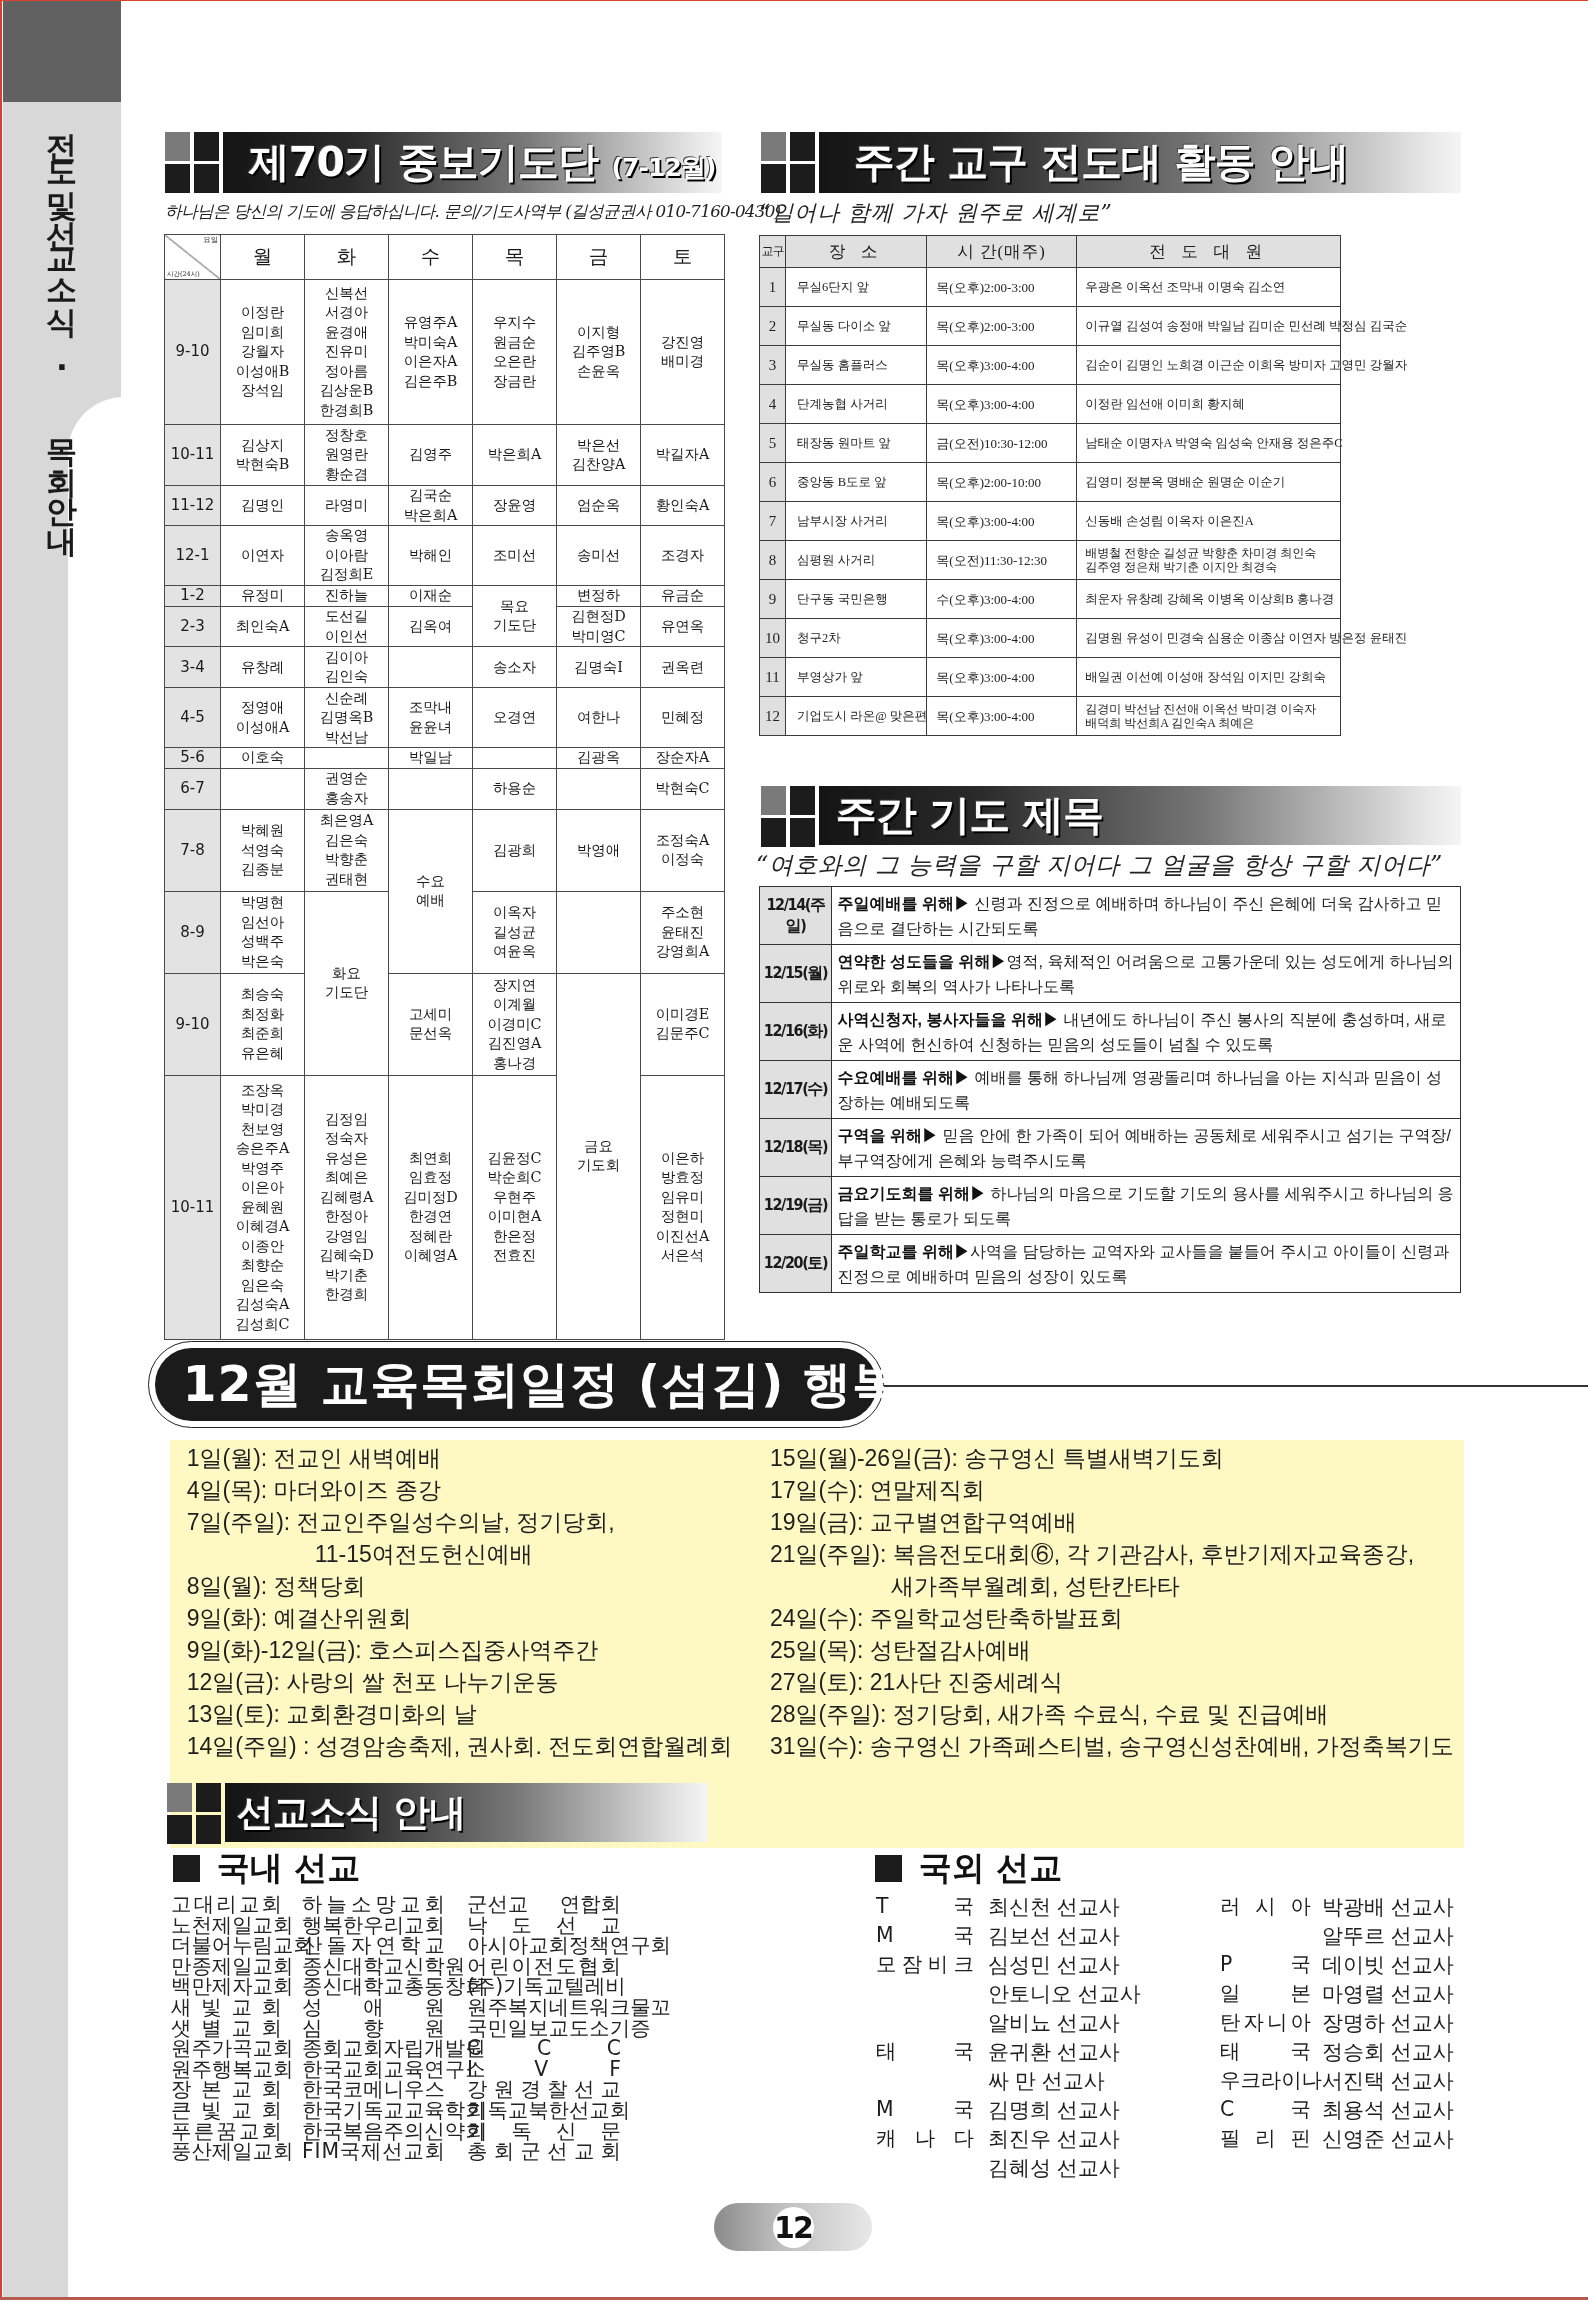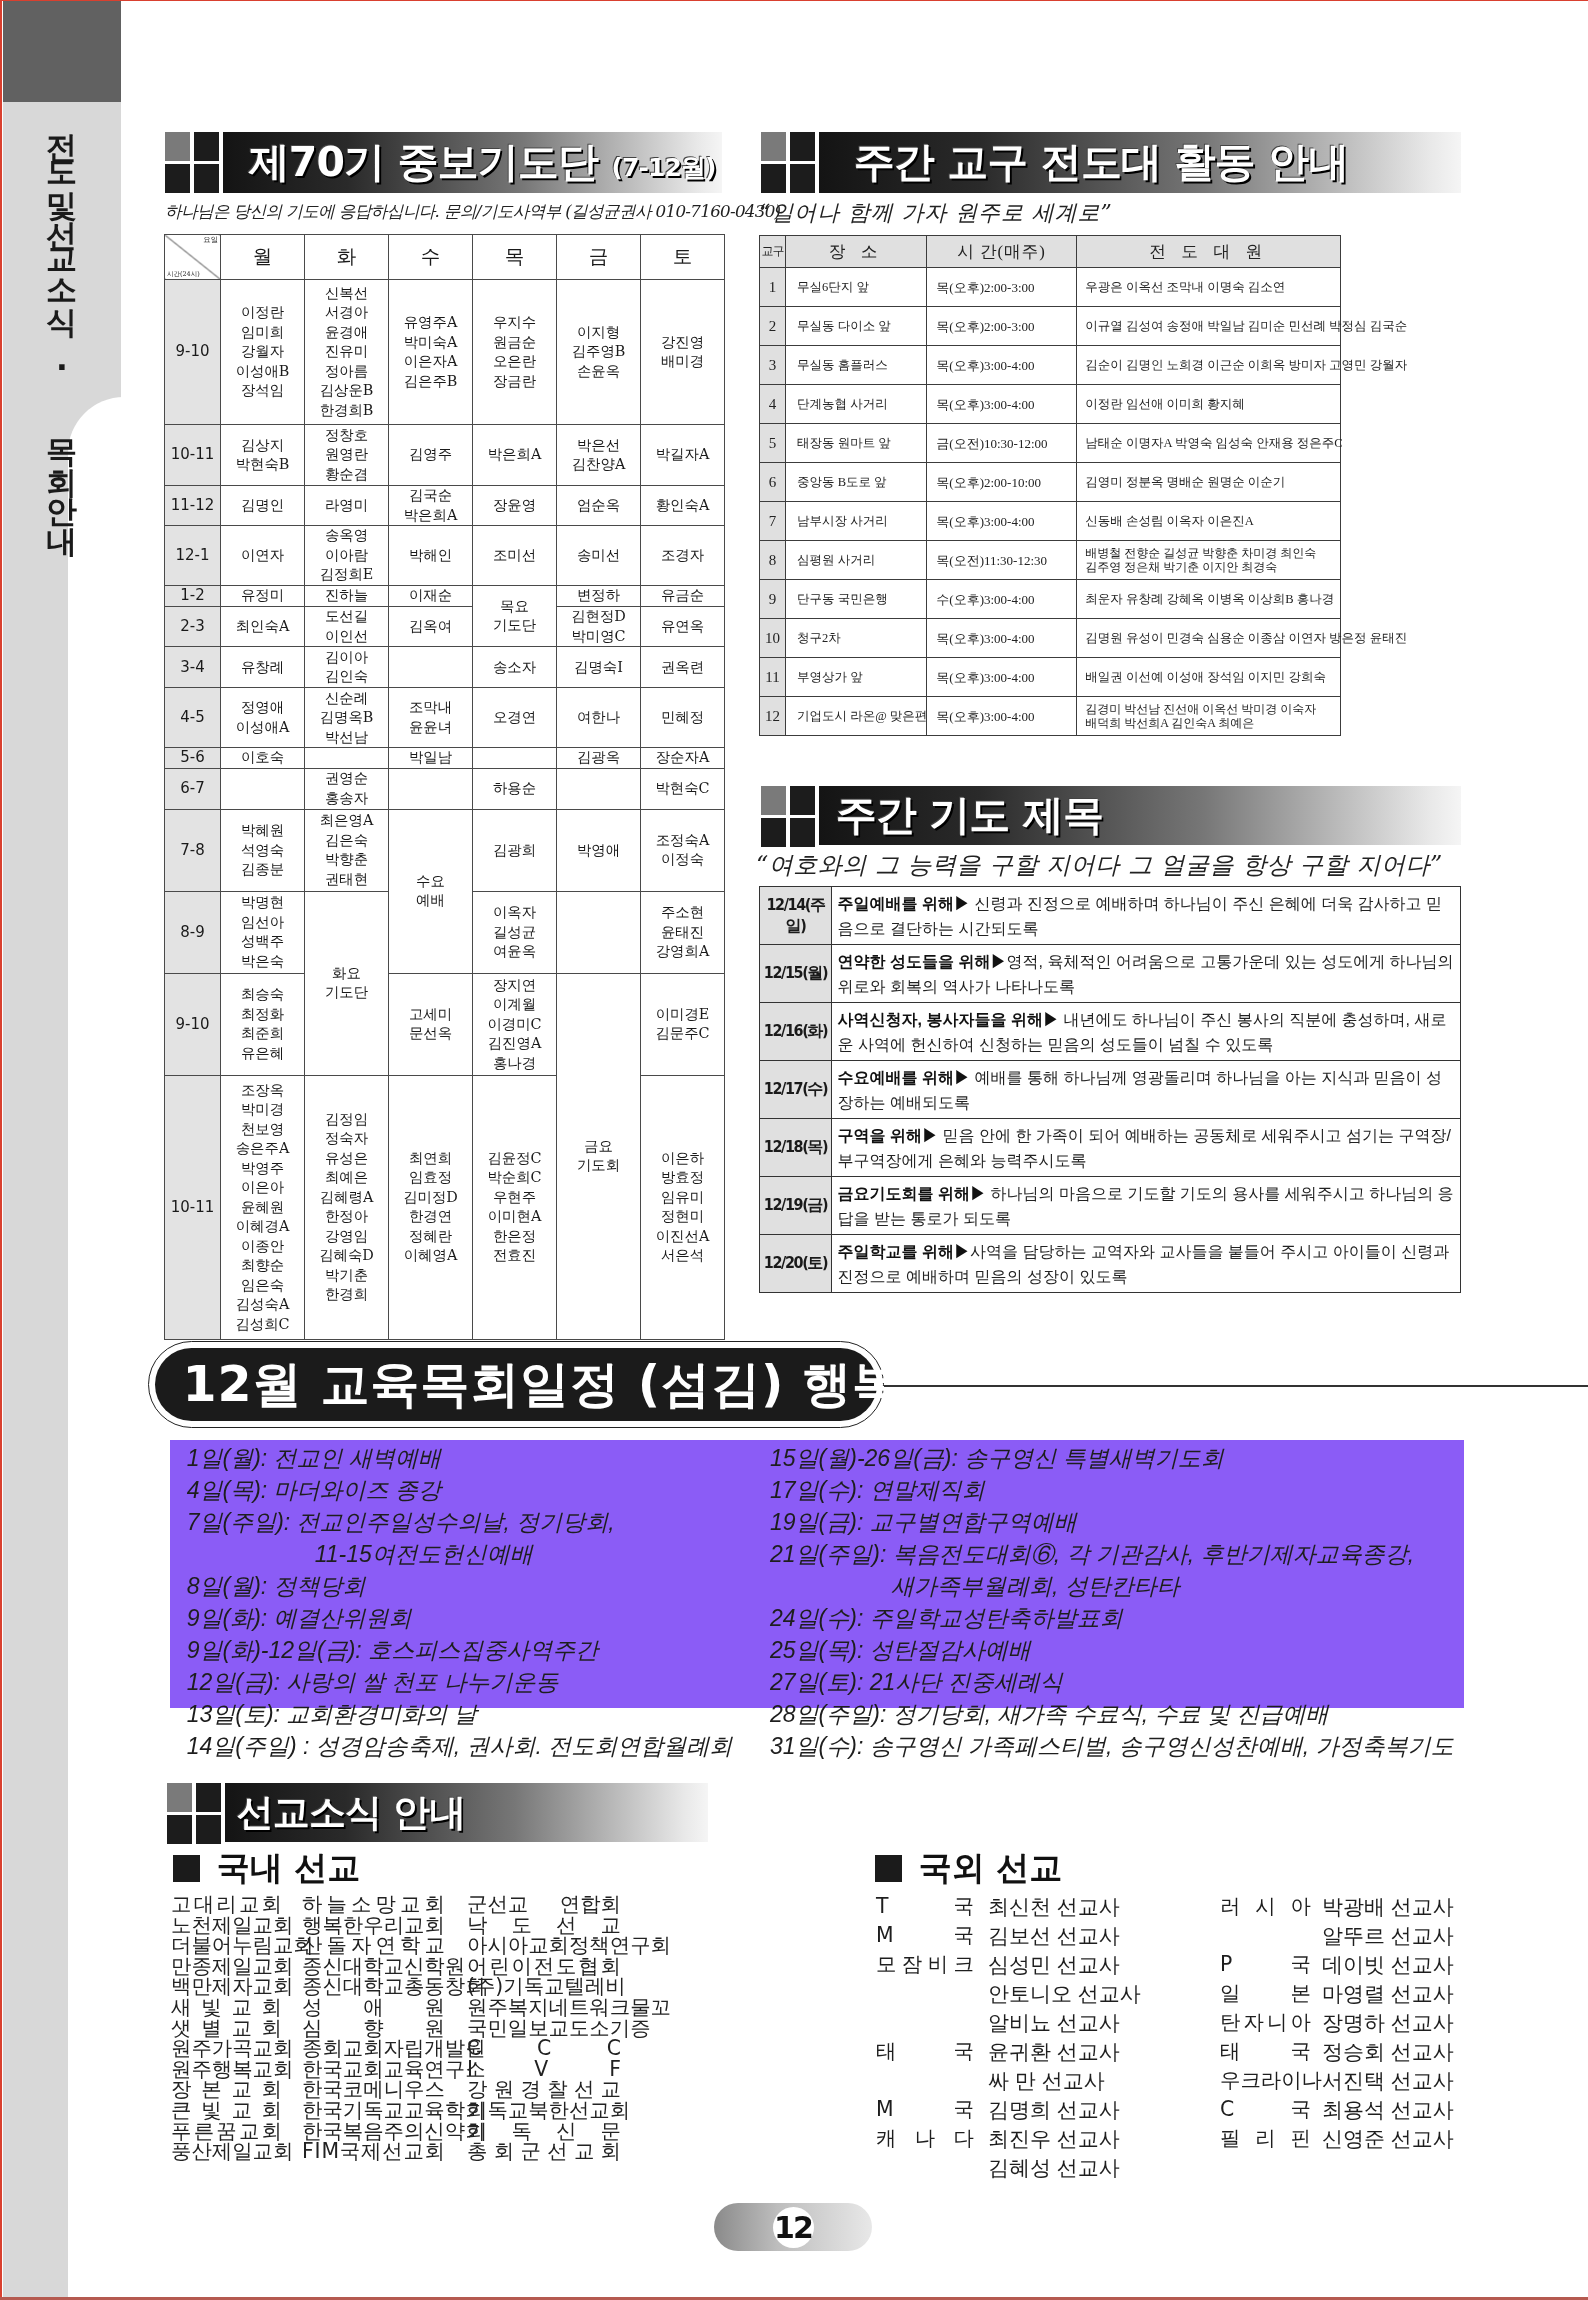--- a/index.html
+++ b/index.html
@@ -56,21 +56,21 @@
   table.topics td { border: 1.9px solid #333; vertical-align: middle; height: 58px; }
   table.topics td.date { background: #e0e0e0; text-align: center; font-family: "DejaVu Sans Condensed", "DejaVu Sans", sans-serif; font-weight: bold; font-size: 16px; letter-spacing: -1.4px; }
   table.topics td.text { padding: 1.9px 5.6px; font-size: 16px; line-height: 25px; color: #222; }
   table.topics td.text b { font-weight: bold; color: #111; }
 
   
   .sched-banner { position: absolute; left: 148px; top: 1341px; width: 736px; height: 87px; border: 1.9px solid #222; border-radius: 45px; background: #fff; padding: 5.6px; }
   .sched-banner .inner { width: 100%; height: 100%; background: #1b1b1b; border-radius: 37px; display: flex; align-items: center; padding-left: 28px; }
   .sched-banner .inner span { font-family: "DejaVu Sans", sans-serif; font-weight: bold; color: #fff; font-size: 49px; letter-spacing: 0.9px; white-space: nowrap; }
   .sched-line { position: absolute; left: 884px; top: 1385px; width: 705px; height: 1.9px; background: #333; }
-  .sched-box { position: absolute; left: 170px; top: 1440px; width: 1294px; height: 268px; background: #8b5cf6; font-style: italic; }
+  .sched-box { position: absolute; left: 170px; top: 1440px; width: 1294px; height: 408px; background: #fef9c3; }
   .sched-col { position: absolute; top: 0; font-family: "Liberation Sans", sans-serif; font-size: 23px; line-height: 32px; color: #1e1e1e; white-space: nowrap; }
   .sched-col .cont { display: block; }
 
   
   .sub-head { position: absolute; font-family: "DejaVu Sans", sans-serif; font-weight: bold; font-size: 33px; color: #111; white-space: nowrap; display: flex; align-items: center; }
   .sub-head .sq { display: inline-block; width: 27px; height: 27px; background: #1b1b1b; margin-right: 16.7px; }
   .dom-col { position: absolute; top: 1894px; font-family: "DejaVu Sans", sans-serif; font-size: 20.4px; line-height: 20.6px; color: #222; }
   .dom-col .it { display: flex; justify-content: space-between; white-space: nowrap; height: 20.6px; }
   .intl { position: absolute; left: 876px; top: 1892px; font-family: "Liberation Sans", sans-serif; font-size: 21px; line-height: 29px; color: #1e1e1e; }
   .intl .row { display: flex; height: 29px; white-space: nowrap; }

